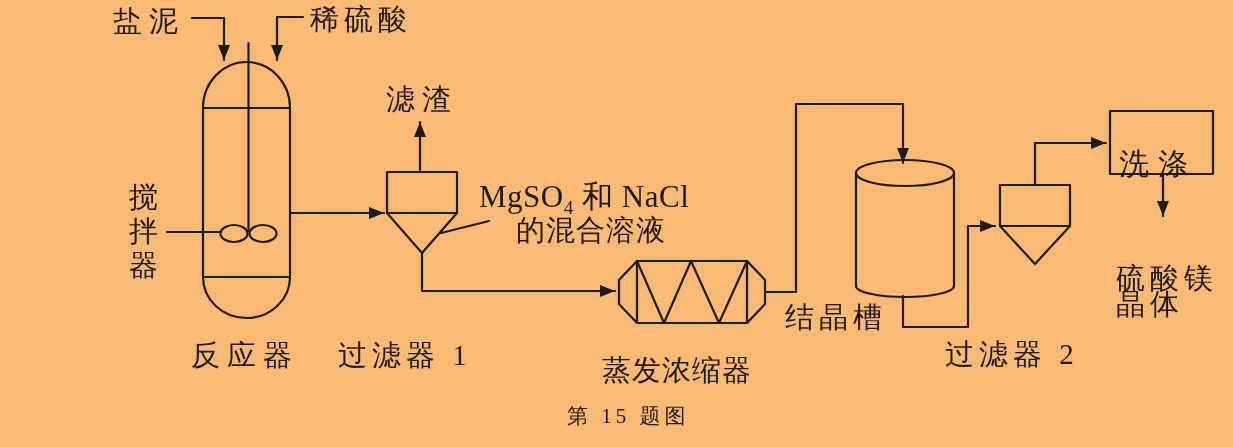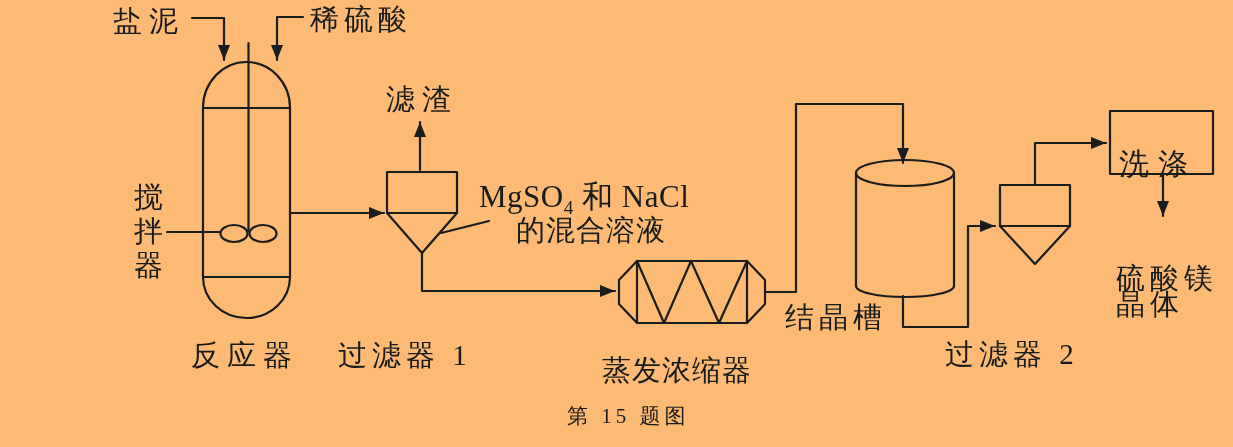--- a/index.html
+++ b/index.html
@@ -26,21 +26,21 @@
   }
   .lbl.spaced  { letter-spacing: 7px; }
   .lbl.spaced2 { letter-spacing: 5px; }
   .lbl.tight   { letter-spacing: 1px; }
   .lbl.vertical {
     width: 34px;
     white-space: normal;
     word-break: break-all;
     line-height: 1.18;
     letter-spacing: 0;
-    text-align: right;
+    text-align: left;
   }
   .lbl.formula { font-size: 31px; letter-spacing: 0.5px; }
   .lbl.formula sub { font-size: 0.62em; }
   .lbl.center { text-align: left; margin-top: 21px; }
   .caption {
     position: absolute;
     font-size: 21px;
     letter-spacing: 4px;
     white-space: nowrap;
   }

